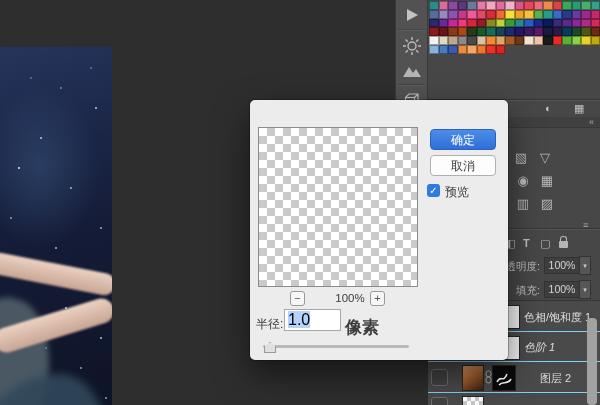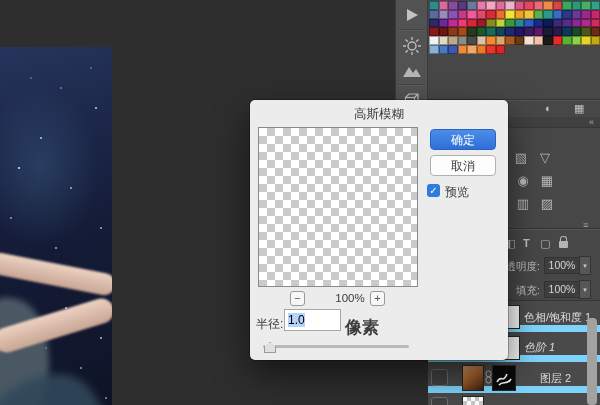--- a/index.html
+++ b/index.html
@@ -47,42 +47,42 @@
   .lockbody{position:absolute;width:9px;height:7px;background:#b5b5b5;border-radius:1px;}
   .lockbody:before{content:"";position:absolute;top:-5px;left:1px;width:5px;height:5px;
     border:1.5px solid #b5b5b5;border-bottom:none;border-radius:3px 3px 0 0;}
 
   .row-label{position:absolute;color:#bdbdbd;font-size:10.5px;text-align:right;}
   .val-box{position:absolute;width:34px;height:15px;background:#3e3e3e;border:1px solid #333;
     color:#d6d6d6;font-size:10.5px;text-align:center;line-height:15px;}
   .val-nub{position:absolute;width:10px;height:17px;background:#565656;border:1px solid #333;
     color:#c9c9c9;font-size:7px;text-align:center;line-height:17px;}
 
-  .layer-row{position:absolute;left:0;width:172px;background:#4a4a4a;border-bottom:7px solid #7dd3fc;box-sizing:border-box;}
+  .layer-row{position:absolute;left:0;width:172px;background:#4a4a4a;border-bottom:1px solid #7dd3fc;box-sizing:border-box;}
   .layer-name{position:absolute;color:#dedede;font-size:11px;}
   .eye-box{position:absolute;width:15px;height:15px;border:1px solid #6e6e6e;border-radius:3px;background:#424242;}
   .mask-thumb{position:absolute;width:20px;height:22px;background:#f4f4f4;border:1px solid #252525;}
   .img-thumb{position:absolute;width:20px;height:24px;border:1px solid #252525;
     background:linear-gradient(150deg,#d9a06a 0%,#b06a34 40%,#6a3a1c 75%,#3a2010 100%);}
   .checker-thumb{position:absolute;width:20px;height:12px;border:1px solid #252525;background:#fff;
     background-image:conic-gradient(#c8c8c8 25%,#fff 25% 50%,#c8c8c8 50% 75%,#fff 75%);background-size:8px 8px;}
   .scroll-thumb{position:absolute;left:159px;top:318px;width:10px;height:87px;background:#a2a2a2;border-radius:4px;}
 
   
   .dialog{left:250px;top:100px;width:258px;height:260px;background:#ececec;border-radius:5px;
     box-shadow:0 14px 34px rgba(0,0,0,.55),0 0 0 1px rgba(0,0,0,.25);z-index:10;}
   .dlg-title{position:absolute;left:0;top:6px;width:100%;text-align:center;font-size:12.5px;color:#3c3c3c;}
   .preview-box{position:absolute;left:8px;top:27px;width:158px;height:158px;border:1px solid #8a8a8a;background:#fff;
     background-image:conic-gradient(#cacaca 25%,#fff 25% 50%,#cacaca 50% 75%,#fff 75%);background-size:16px 16px;}
   .zoom-btn{position:absolute;top:191px;width:13px;height:13px;border:1px solid #9a9a9a;border-radius:3px;
     background:#f7f7f7;color:#555;font-size:11px;line-height:12px;text-align:center;}
   .zoom-pct{position:absolute;top:192px;left:68px;width:64px;text-align:center;font-size:11.5px;color:#3c3c3c;}
   .radius-label{position:absolute;left:6px;top:216px;font-size:12px;color:#3c3c3c;}
   .radius-input{position:absolute;left:34px;top:209px;width:52px;height:20px;background:#fff;border:1px solid #a8a8a8;
-    font-size:12px;line-height:20px;padding-left:3px;}
+    font-size:16px;line-height:20px;padding-left:3px;}
   .radius-input .sel{background:#b3d3fa;}
   .radius-unit{position:absolute;left:95px;top:216px;font-size:17px;color:#3c3c3c;font-weight:bold;}
   .slider-track{position:absolute;left:13px;top:245px;width:146px;height:3px;background:#b9b9b9;border-radius:2px;}
   .slider-thumb{position:absolute;left:14px;top:242px;width:12px;height:11px;background:#e0e0e0;border:1px solid #9a9a9a;
     clip-path:polygon(50% 0,100% 38%,100% 100%,0 100%,0 38%);box-sizing:border-box;}
   .btn{position:absolute;left:180px;width:66px;height:21px;border-radius:4px;font-size:12px;text-align:center;line-height:21px;}
   .btn-ok{top:29px;background:linear-gradient(180deg,#4b8de8,#2f6fd8);color:#fff;border:1px solid #2a62c2;box-sizing:border-box;}
   .btn-cancel{top:55px;background:#fdfdfd;color:#3c3c3c;border:1px solid #b0b0b0;box-sizing:border-box;}
   .chk{position:absolute;left:177px;top:84px;width:13px;height:13px;background:#2f7ce0;border-radius:3px;
     color:#fff;font-size:10px;line-height:13px;text-align:center;}
@@ -289,21 +289,20 @@
       <span class="layer-name" style="left:92px;top:9px;margin-left:20px;">图层 2</span>
     </div>
     <div class="layer-row" style="top:393px;height:12px;border-bottom:none;">
       <div class="eye-box" style="left:3px;top:4px;"></div>
       <div class="checker-thumb" style="left:34px;top:3px;"></div>
     </div>
     <div class="scroll-thumb"></div>
   </div>
 
   <div class="abs dialog">
-    <div class="dlg-title">高斯模糊</div>
     <div class="preview-box"></div>
 
     <div class="zoom-btn" style="left:40px;">−</div>
     <div class="zoom-pct">100%</div>
     <div class="zoom-btn" style="left:120px;">+</div>
 
     <span class="radius-label">半径:</span>
     <div class="radius-input"><span class="sel">1.0</span></div>
     <span class="radius-unit">像素</span>
 

